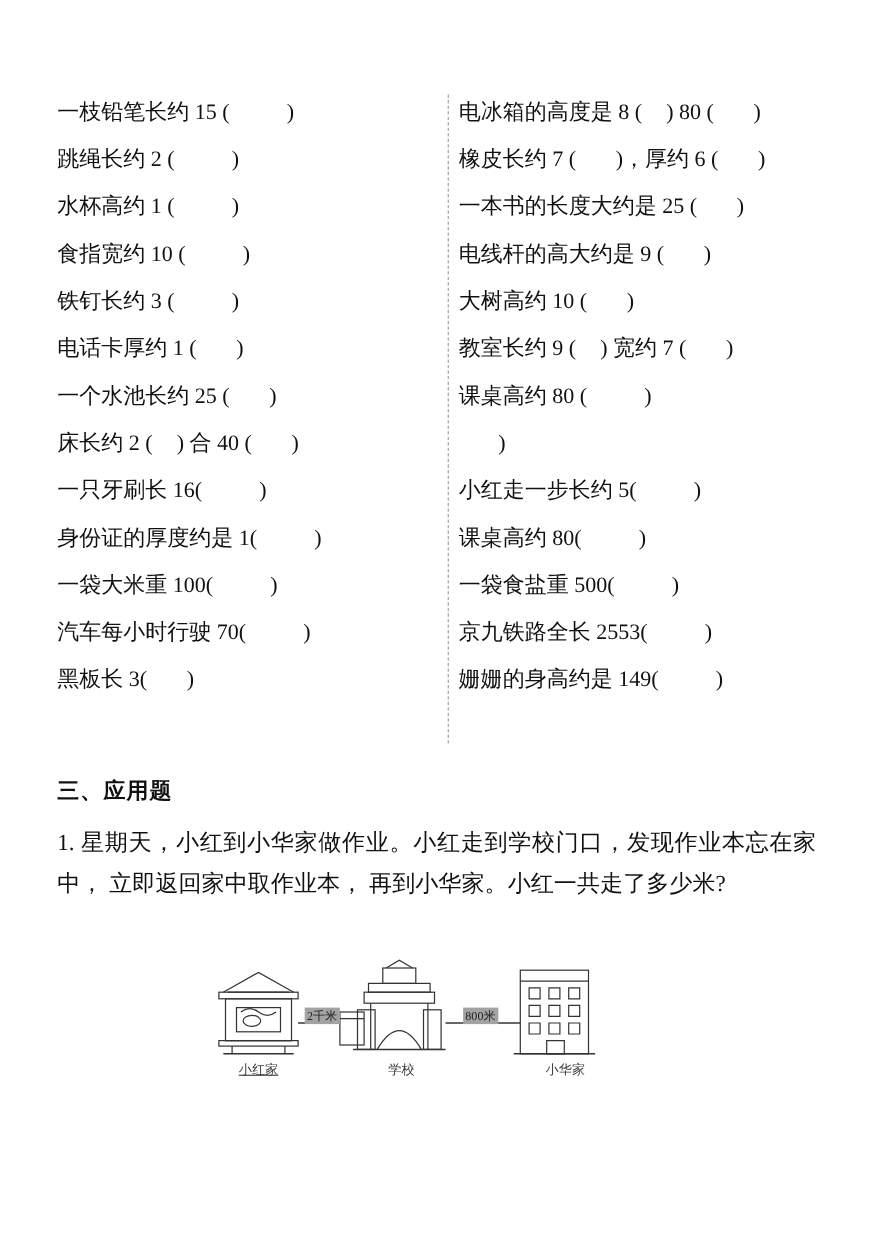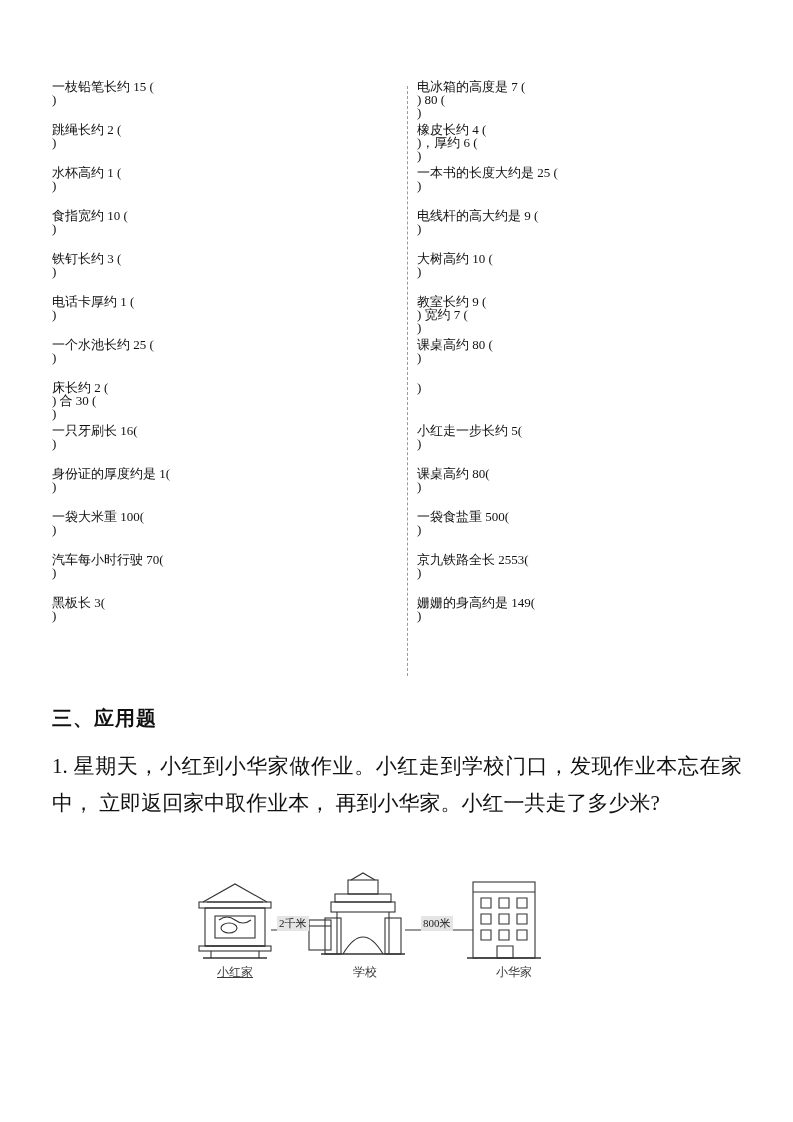--- a/index.html
+++ b/index.html
@@ -46,27 +46,26 @@
   .col-right { left: 365px; }
   .divider {
     position: absolute;
     left: 355px;
     top: 6px;
     width: 0;
     height: 590px;
     border-left: 1px dashed #9a9a9a;
   }
   .item {
-    font-size: 13px;
+    font-size: 20px;
     line-height: 1.0;
     height: 43px;
     display: flex;
-    align-items: flex-start;
+    align-items: center;
     white-space: nowrap;
-    flex-direction: column;
   }
   .blank-wide { display: inline-block; width: 52px; }
   .blank-mid { display: inline-block; width: 36px; }
   .blank-narrow { display: inline-block; width: 22px; }
   .section-title-2 {
     position: absolute;
     left: 52px;
     top: 705px;
     font-size: 20px;
     font-weight: bold;
@@ -91,21 +90,21 @@
   .fig-label {
     position: absolute;
     font-size: 12px;
     color: #3a3a3a;
     text-align: center;
   }
   .seg-label {
     position: absolute;
     font-size: 11px;
     color: #222;
-    background: #e5e5e5;
+    background: #a3a3a3;
     padding: 0 2px;
   }
   svg { display: block; }
 </style>
 </head>
 <body>
 
 <div class="page">
 
 
@@ -144,21 +143,21 @@
           <span>)</span>
       </div>
       <div class="item">
         <span>一个水池长约 25 (</span>
           <span class="blank-mid"></span>
           <span>)</span>
       </div>
       <div class="item">
         <span>床长约 2 (</span>
           <span class="blank-narrow"></span>
-          <span>) 合 30 (</span>
+          <span>) 合 40 (</span>
           <span class="blank-mid"></span>
           <span>)</span>
       </div>
       <div class="item">
         <span>一只牙刷长 16(</span>
           <span class="blank-wide"></span>
           <span>)</span>
       </div>
       <div class="item">
         <span>身份证的厚度约是 1(</span>
@@ -177,28 +176,28 @@
       </div>
       <div class="item">
         <span>黑板长 3(</span>
           <span class="blank-mid"></span>
           <span>)</span>
       </div>
     </div>
 
     <div class="col col-right">
       <div class="item">
-        <span>电冰箱的高度是 7 (</span>
+        <span>电冰箱的高度是 8 (</span>
           <span class="blank-narrow"></span>
           <span>) 80 (</span>
           <span class="blank-mid"></span>
           <span>)</span>
       </div>
       <div class="item">
-        <span>橡皮长约 4 (</span>
+        <span>橡皮长约 7 (</span>
           <span class="blank-mid"></span>
           <span>)，厚约 6 (</span>
           <span class="blank-mid"></span>
           <span>)</span>
       </div>
       <div class="item">
         <span>一本书的长度大约是 25 (</span>
           <span class="blank-mid"></span>
           <span>)</span>
       </div>

